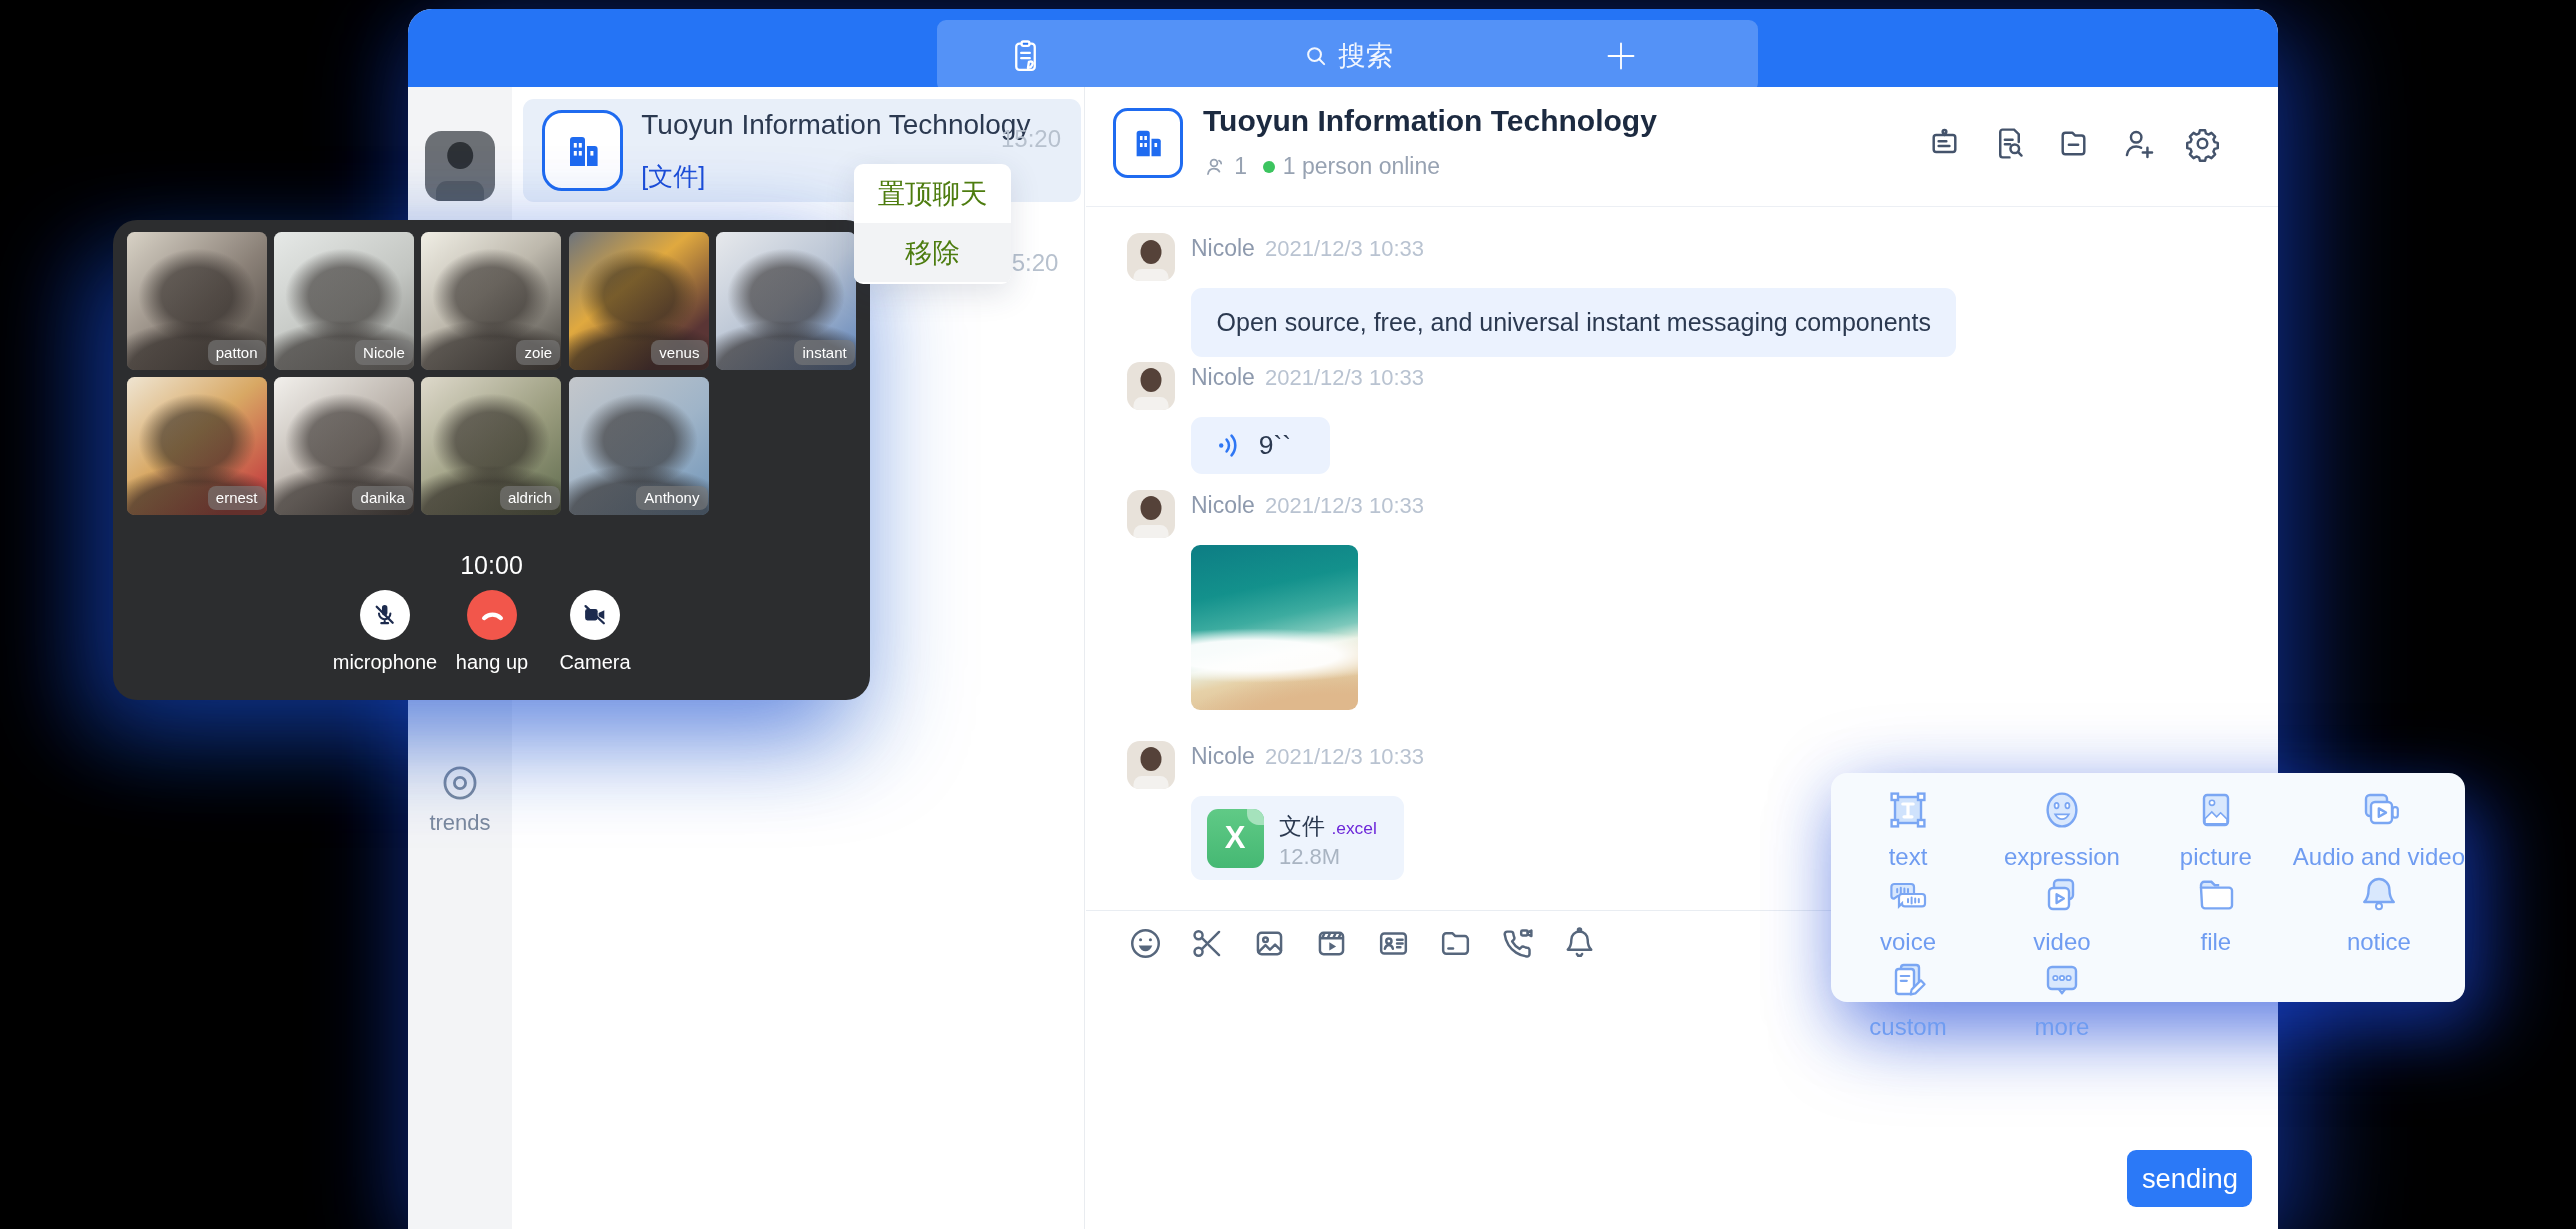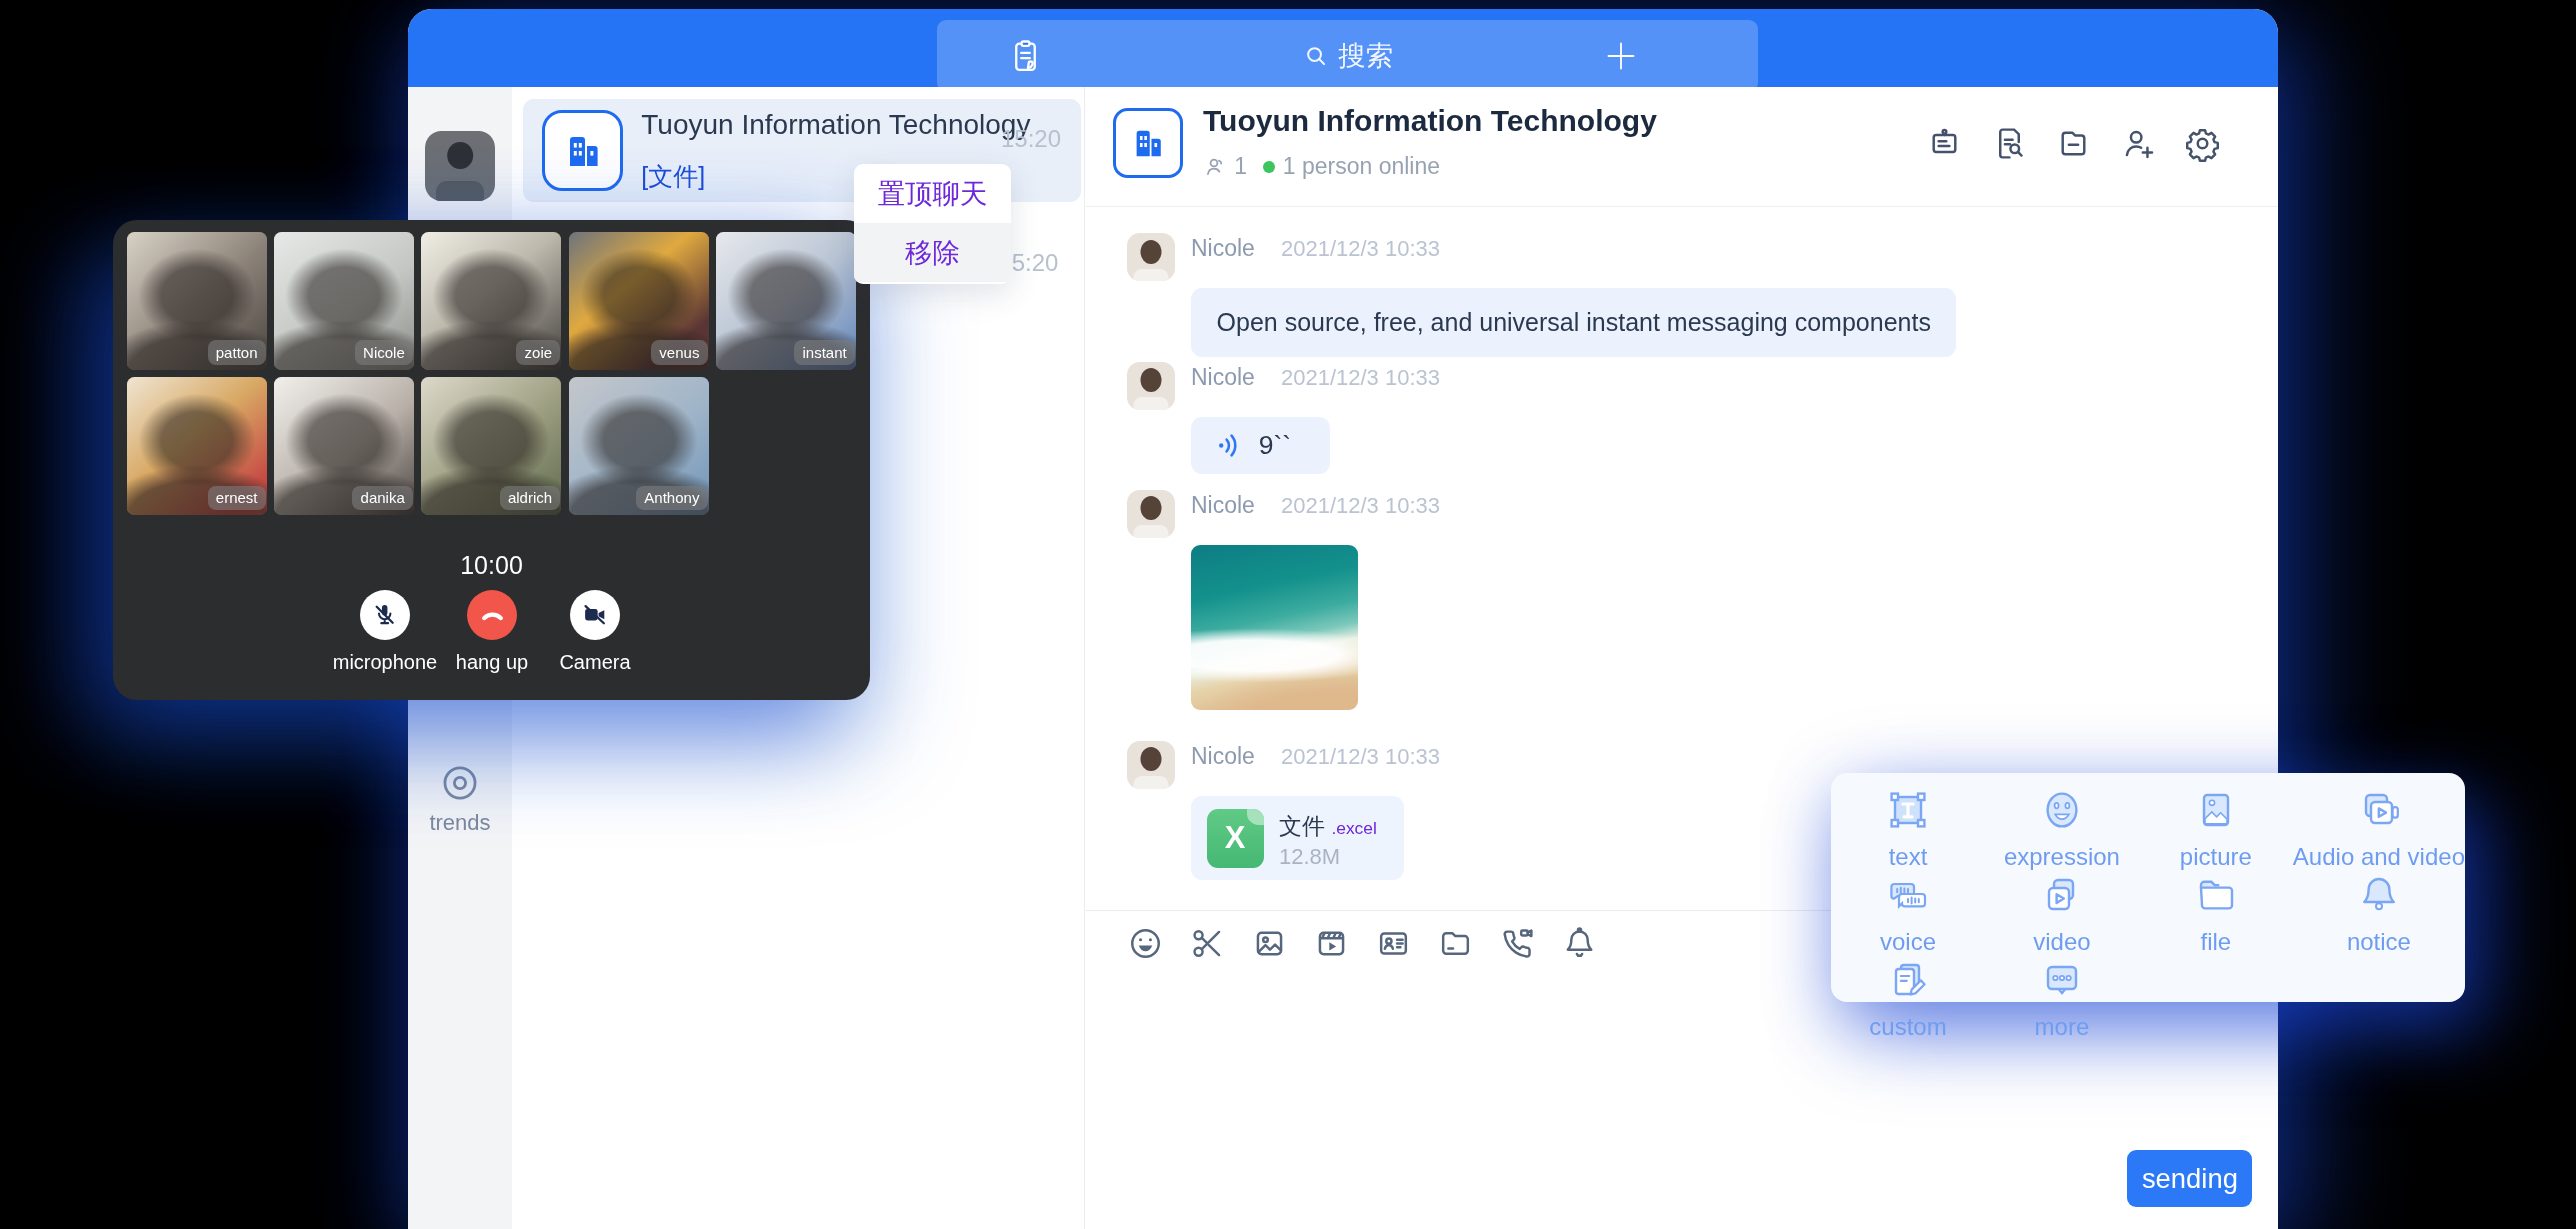--- a/index.html
+++ b/index.html
@@ -45,21 +45,21 @@
   .chead-actions .aicon{cursor:pointer}
 
   
   .chatlog{position:absolute;left:0;top:119px;right:0;height:704px}
   .msg{position:absolute;left:41px}
   .msg-avatar{position:absolute;left:0;top:0;width:48px;height:48px;border-radius:12.8px;background:#e8e2da;overflow:hidden}
   .msg-avatar .head{position:absolute;left:50%;top:6.4px;transform:translateX(-50%);width:21px;height:24px;border-radius:50%;background:#554239}
   .msg-avatar .body{position:absolute;left:50%;bottom:-2.7px;transform:translateX(-50%);width:35px;height:15.6px;border-radius:8.2px 8.2px 0 0;background:#f3f1ee}
   .msg-head{position:absolute;left:64px;top:1.8px;white-space:nowrap}
   .msg-name{font-size:23px;color:#8d99ad}
-  .msg-time{font-size:22px;color:#b9c3d1;margin-left:22px}
+  .msg-time{font-size:22px;color:#b9c3d1;margin-left:6px}
   .bubble{position:absolute;left:64px;background:#ebf2fe;border-radius:11px;color:#2b3950}
   .bubble.text{top:55px;font-size:25px;padding:20px 25.6px;white-space:nowrap}
   .bubble.voice{top:55px;width:139px;height:57px;display:flex;align-items:center;gap:12.8px;padding-left:24px;box-sizing:border-box;font-size:26.5px}
   .msg-image{position:absolute;left:64px;top:55px;width:167px;height:165px;border-radius:9.1px;
     background:
       radial-gradient(120% 22% at 38% 67%, rgba(255,255,255,.95) 0 42%, rgba(255,255,255,0) 75%),
       radial-gradient(150% 55% at 85% 110%, #dfb88c 0 35%, rgba(0,0,0,0) 60%),
       linear-gradient(168deg,#0d7d84 0%,#13918c 28%,#3daca0 45%,#7cc8bb 56%,#e9f0e2 64%,#e6d1a8 74%,#d9b488 100%)}
   .filecard{position:absolute;left:64px;top:55px;width:213px;height:84px;background:#eef4fd;border-radius:11px}
   .xls{position:absolute;left:15.6px;top:12.8px;width:57px;height:59px;border-radius:11px;background:linear-gradient(180deg,#60ca86,#45b873);color:#fff;font-size:31px;font-weight:bold;display:flex;align-items:center;justify-content:center}
@@ -91,21 +91,21 @@
   .p9{background:linear-gradient(140deg,#e8d2b4,#a78d70 50%,#2f2c2b)}
   .calltime{position:absolute;left:0;right:0;top:331px;text-align:center;color:#fff;font-size:25px}
   .ctl{position:absolute;top:370px;width:146px;text-align:center}
   .ctl .cbtn{width:50px;height:50px;border-radius:50%;border:none;margin:0 auto;display:flex;align-items:center;justify-content:center;cursor:pointer}
   .cbtn.white{background:#fff;color:#1d2b4e}
   .cbtn.red{background:#f2564b;color:#fff}
   .ctl .clabel{margin-top:11px;color:#fff;font-size:20px}
 
   
   .menu{position:absolute;left:854px;top:164px;width:157px;height:120px;background:#fff;border-radius:9.1px;z-index:6;box-shadow:0 9.1px 31px rgba(40,60,90,.14);overflow:hidden}
-  .mi{height:59px;display:flex;align-items:center;justify-content:center;font-size:27.4px;color:#6d28d9;cursor:pointer}
+  .mi{height:59px;display:flex;align-items:center;justify-content:center;font-size:27.4px;color:#4d7c0f;cursor:pointer}
   .mi.hov{background:#f2f3f5}
 
   
   .panel{position:absolute;left:1831px;top:773px;width:634px;height:229px;background:#f6fafe;border-radius:16px;z-index:7;box-shadow:27.4px 27.4px 82px rgba(25,70,215,.5), 0 23px 64px rgba(25,70,215,.35);display:grid;grid-template-columns:repeat(4,1fr);grid-template-rows:1fr 1fr;padding:12.8px 0 9.1px;box-sizing:border-box}
   .pcell{display:flex;flex-direction:column;align-items:center;justify-content:center;gap:9.1px;cursor:pointer}
   .plabel{font-size:24px;color:#6f9cf1;white-space:nowrap}
 </style>
 </head>
 <body>
 

